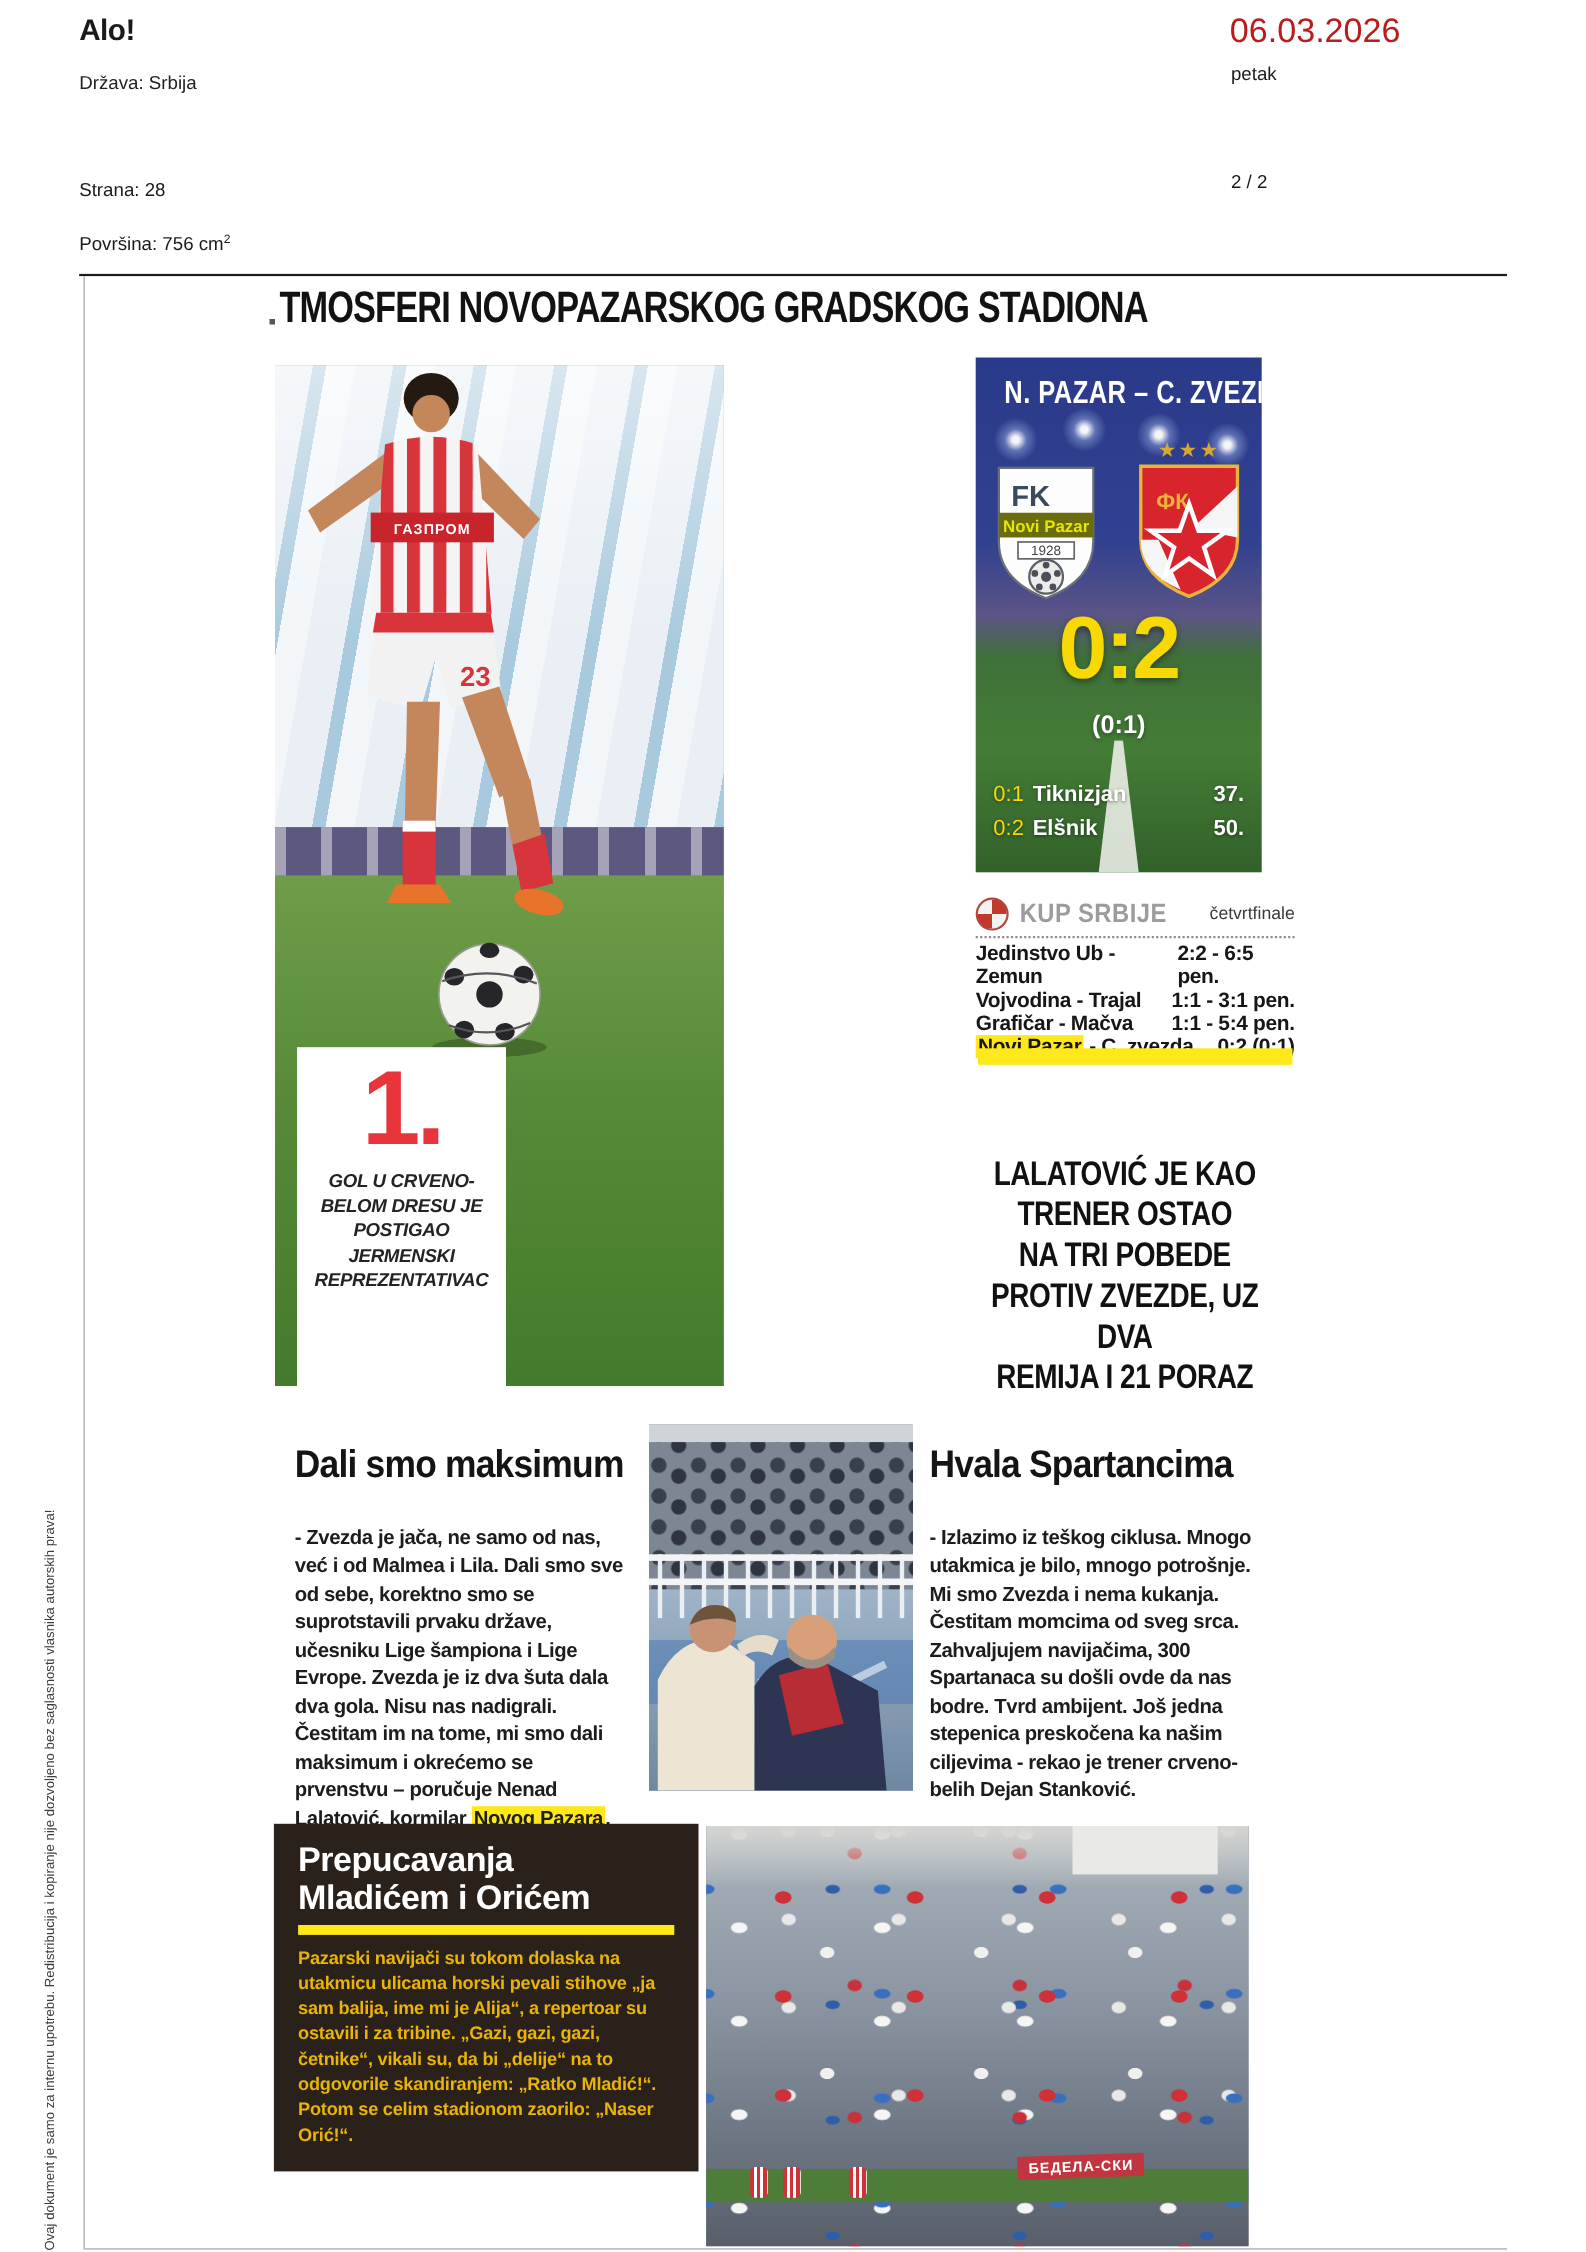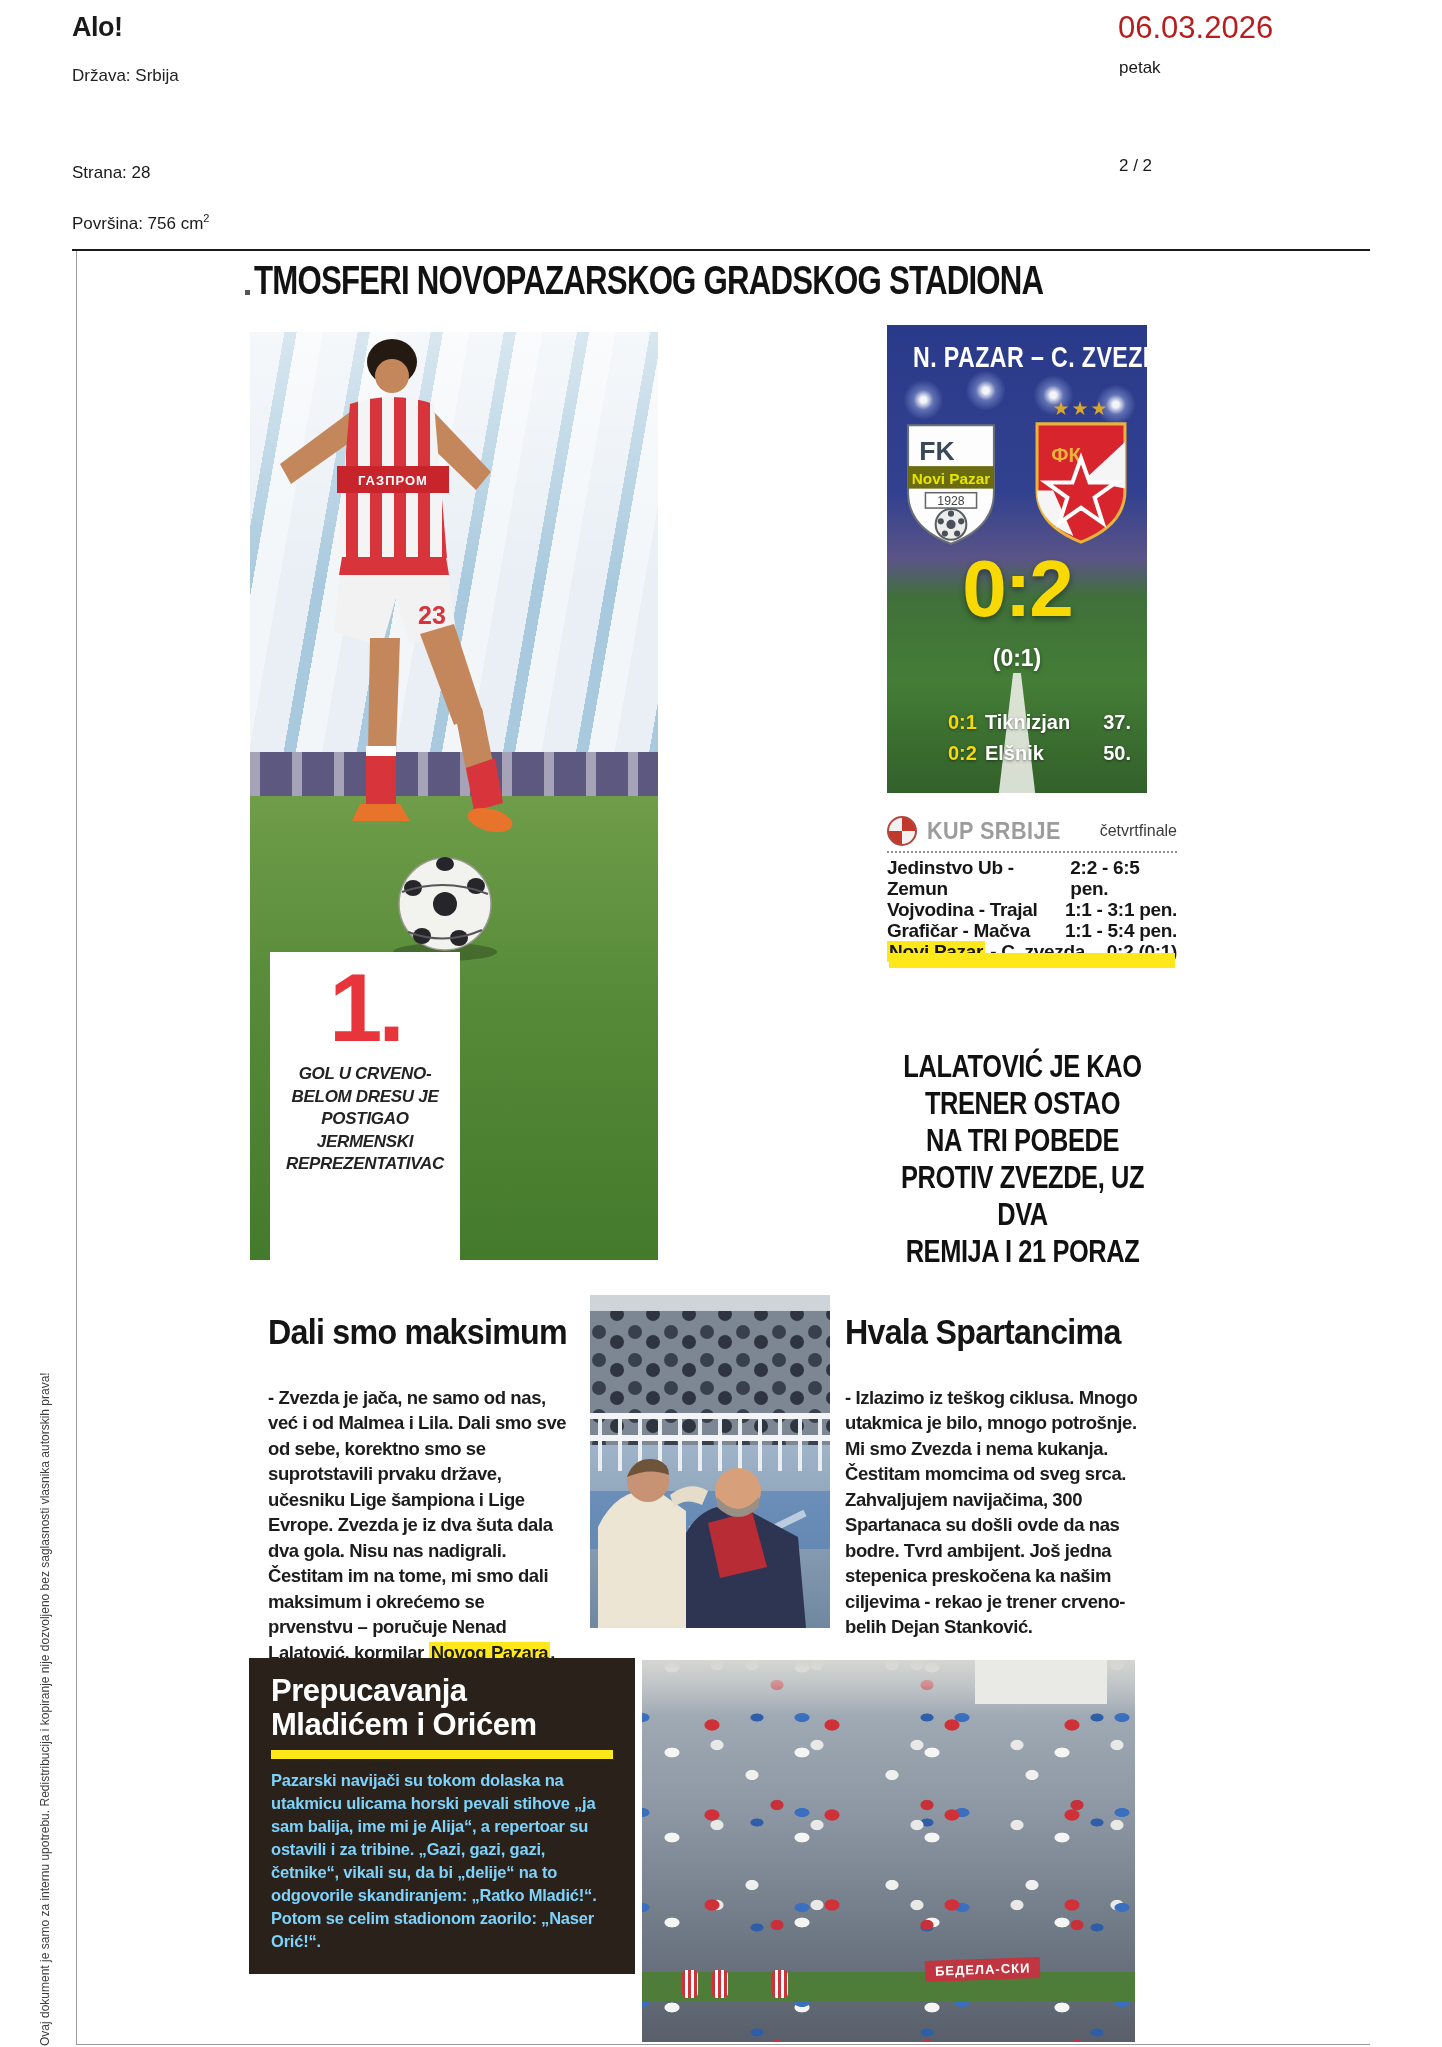--- a/index.html
+++ b/index.html
@@ -56,21 +56,21 @@
   .sb-stars{height:22px;font-size:19px;color:#d9a62e;text-align:center;letter-spacing:2px;}
   .sb-score{position:absolute;left:0;top:218px;width:100%;text-align:center;font-size:80px;font-weight:900;
     color:#f8d903;letter-spacing:-2px;text-shadow:0 3px 6px rgba(0,0,0,.4);}
   .sb-half{position:absolute;left:0;top:320px;width:100%;text-align:center;font-size:23px;font-weight:800;
     text-shadow:0 2px 4px rgba(0,0,0,.4);}
   .sb-line{position:absolute;left:0;top:348px;width:100%;height:120px;background:rgba(245,245,240,.85);
     clip-path:polygon(48.5% 0,51.5% 0,57% 100%,43% 100%);}
   .sb-goals{position:absolute;left:16px;right:16px;top:382px;z-index:3;}
   .sb-goal{display:flex;align-items:baseline;font-size:20px;line-height:31px;font-weight:700;
     text-shadow:0 1px 3px rgba(0,0,0,.5);}
-  .sb-goal .gs{color:#f8d903;margin-right:8px;font-weight:700;margin-left:45px;}
+  .sb-goal .gs{color:#f8d903;margin-right:8px;font-weight:400;}
   .sb-goal .gm{margin-left:auto;}
 
   
   .kup{left:887px;top:816px;width:290px;}
   .kup-head{display:flex;align-items:center;}
   .kup-logo{width:26px;height:26px;border-radius:50%;border:2px solid #b5453f;
     background:conic-gradient(#c0392b 0 25%,#f2f2f2 0 50%,#c0392b 0 75%,#f2f2f2 0);flex:0 0 auto;}
   .kup-title{font-size:24px;font-weight:900;color:#9c9c9c;margin-left:10px;letter-spacing:.5px;
     transform:scaleX(.9);transform-origin:left center;white-space:nowrap;}
   .kup-stage{margin-left:auto;font-size:16px;color:#3a3a3a;}
@@ -94,21 +94,21 @@
   .h-right{left:845px;top:1312px;}
   .col-body{width:302px;font-size:18.5px;line-height:25.5px;font-weight:700;color:#1c1c1c;letter-spacing:-.4px;}
   .b-left{left:268px;top:1366px;}
   .b-right{left:845px;top:1366px;}
 
   
   .bbox{left:249px;top:1658px;width:386px;height:316px;background:#2a211a;color:#fff;box-sizing:border-box;
     padding:16px 22px 0;}
   .bbox-h{font-size:31px;line-height:34px;font-weight:900;letter-spacing:-.5px;}
   .bbox-bar{width:100%;height:9px;background:#ffe81a;margin:8px 0 10px;}
-  .bbox-body{font-size:16.5px;line-height:23px;font-weight:600;color:#7dd3fc;letter-spacing:-.2px;}
+  .bbox-body{font-size:16.5px;line-height:23px;font-weight:600;color:#eab308;letter-spacing:-.2px;}
 
   
   .photo-bottom{left:642px;top:1660px;width:493px;height:382px;overflow:hidden;
     background-color:#7d8894;
     background-image:
       radial-gradient(#d03038 7px,rgba(0,0,0,0) 8px),
       radial-gradient(#f0f0ee 6px,rgba(0,0,0,0) 7px),
       radial-gradient(#3a6fc0 7px,rgba(0,0,0,0) 8px),
       radial-gradient(#e8e8e6 6px,rgba(0,0,0,0) 7px),
       radial-gradient(#c8303a 6px,rgba(0,0,0,0) 7px),

